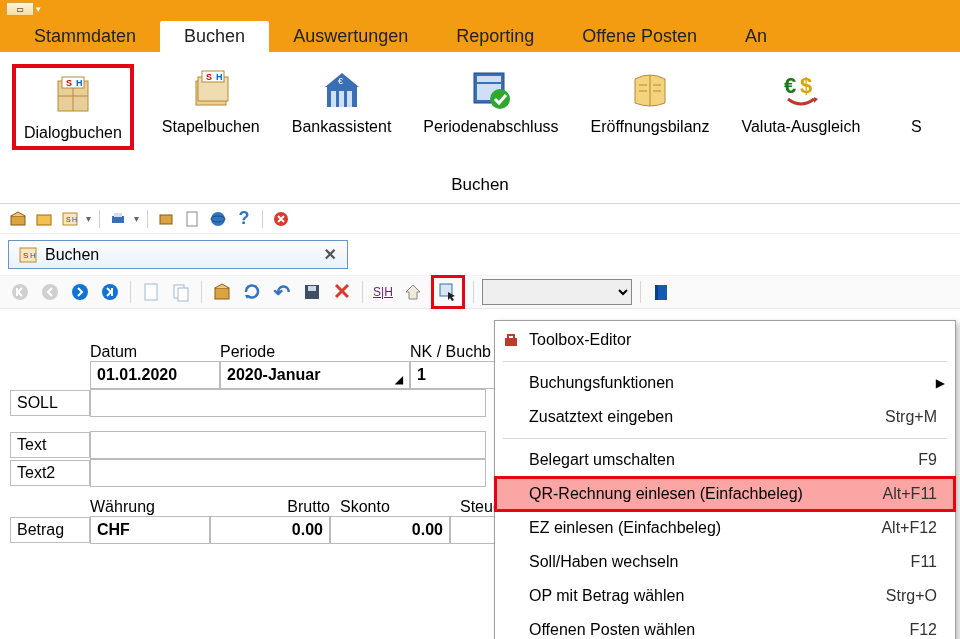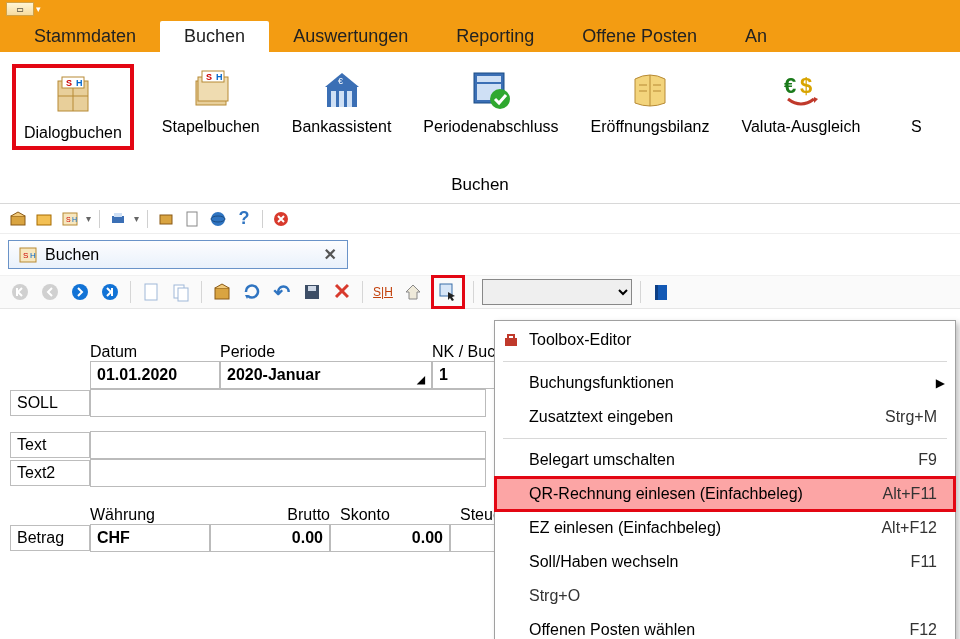--- a/index.html
+++ b/index.html
@@ -277,21 +277,21 @@
     </span>
   <span class="mbtn" style="color:#2f74c1;font-size:20px;font-weight:bold">↶</span>
   <span class="mbtn">
       <svg width="18" height="18">
         <rect x="2" y="2" width="14" height="14" fill="#3d4e66"></rect>
         <rect x="5" y="3" width="8" height="5" fill="#cfd8e6"></rect>
       </svg>
     </span>
   <span class="mbtn" style="color:#d83a2d;font-size:22px;font-weight:bold">✕</span>
   <span class="sep"></span>
-  <span class="mbtn" style="font-size:12px;text-decoration:underline;color:#c2410c">S|H</span>
+  <span class="mbtn" style="font-size:12px;text-decoration:underline;color:#701a75">S|H</span>
   <span class="mbtn">
       <svg width="20" height="20">
         <polygon points="10,3 17,10 14,10 14,17 6,17 6,10 3,10" fill="#efeada" stroke="#888"></polygon>
       </svg>
     </span>
   <span class="highlight-box">
     <span class="mbtn">
         <svg width="20" height="20">
           <rect x="2" y="2" width="12" height="12" fill="#d7e6f7" stroke="#3a6ea8"></rect>
           <path d="M10 10 L17 14 L14 15 L16 18 L14 19 L12 16 L10 18 Z" fill="#222"></path>
@@ -319,21 +319,21 @@
       <td class="colhdr">NK / Buchb</td>
     </tr>
     <tr>
       <td></td>
       <td>
             <div class="fld" style="width:130px">
               <span>01.01.2020</span>
             </div>
           </td>
       <td>
-            <div class="fld" style="width:212px; display:flex; justify-content:space-between;">
+            <div class="fld" style="width:190px; display:flex; justify-content:space-between;">
               <span>2020-Januar</span>
               <span style="font-size:10px;align-self:flex-end">◢</span>
             </div>
           </td>
       <td>
             <div class="fld" style="width:70px">
               <span>1</span>
             </div>
           </td>
     </tr>
@@ -360,21 +360,21 @@
       <td>
             <div class="lbl">Text2</div>
           </td>
       <td colspan="3">
             <div class="fld" style="width:396px"></div>
           </td>
     </tr>
   </tbody>
     </table>
 
-  <table class="formtbl" style="margin-top:19px">
+  <table class="formtbl" style="margin-top:11px">
     <tbody>
         <tr>
       <td></td>
       <td class="colhdr">Währung</td>
       <td class="colhdr num" style="padding-left:40px">Brutto</td>
       <td class="colhdr" style="padding-left:10px">Skonto</td>
       <td class="colhdr" style="padding-left:10px">Steuer</td>
       <td class="colhdr" style="padding-left:14px">%</td>
     </tr>
     <tr>
@@ -439,19 +439,20 @@
     </div>
     <div class="row">
       <span class="txt">EZ einlesen (Einfachbeleg)</span>
       <span class="kbd">Alt+F12</span>
     </div>
     <div class="row">
       <span class="txt">Soll/Haben wechseln</span>
       <span class="kbd">F11</span>
     </div>
     <div class="row">
+      <span class="txt">OP mit Betrag wählen</span>
       <span class="kbd">Strg+O</span>
     </div>
     <div class="row">
       <span class="txt">Offenen Posten wählen</span>
       <span class="kbd">F12</span>
     </div>
   </div>
 
 </body></html>

